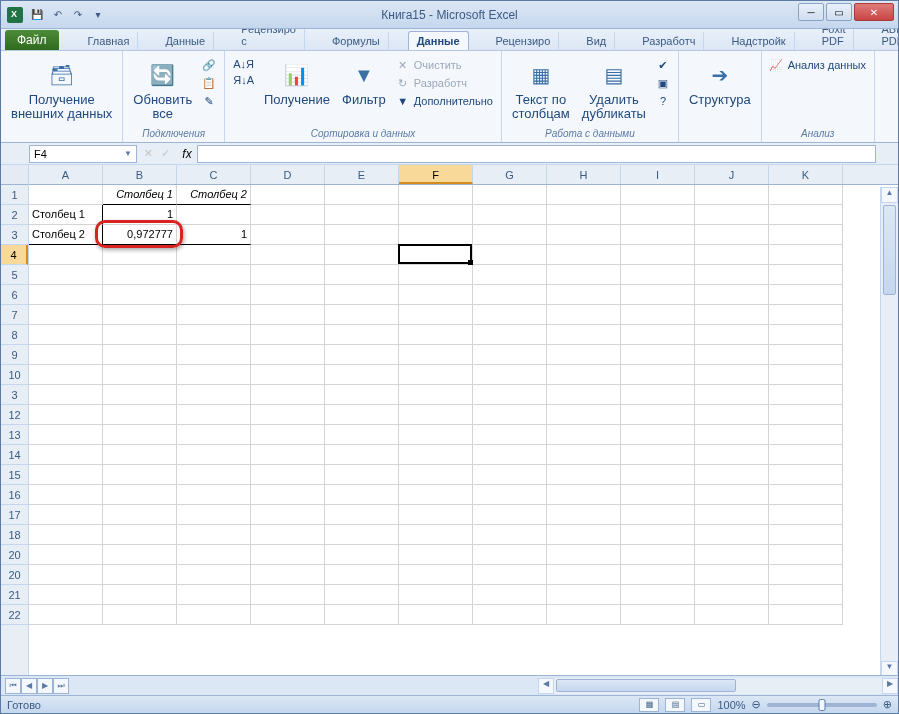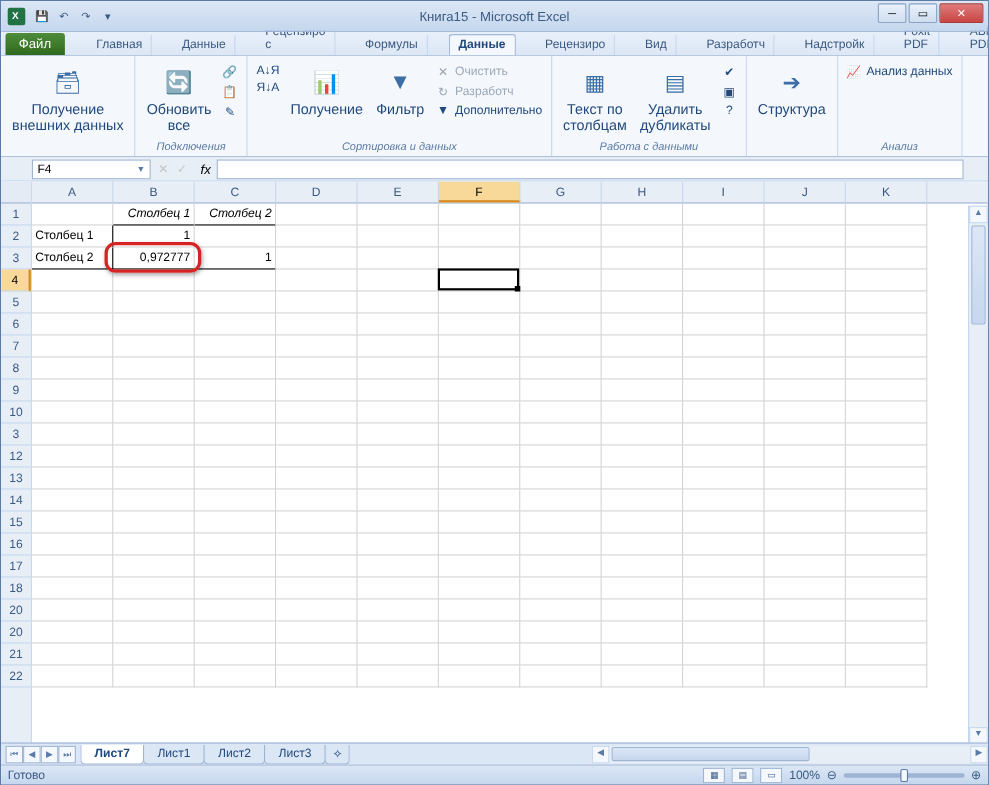--- a/index.html
+++ b/index.html
@@ -576,27 +576,20 @@
   <div class="sbtn" style="position:absolute;bottom:0;width:100%;">▼</div>
 </div>
 
 <div class="sheet-tabs">
   <div class="tabnav">
     <span>⏮</span>
     <span>◀</span>
     <span>▶</span>
     <span>⏭</span>
   </div>
-  <div class="stabs">
-    <div class="stab active">Лист7</div>
-    <div class="stab">Лист1</div>
-    <div class="stab">Лист2</div>
-    <div class="stab">Лист3</div>
-    <div class="stab" style="padding:2px 6px;">✧</div>
-  </div>
   <div class="hscroll">
     <div class="sbtn">◀</div>
     <div class="track">
         <div class="thumb"></div>
       </div>
     <div class="sbtn">▶</div>
   </div>
 </div>
 
 <div class="statusbar">

